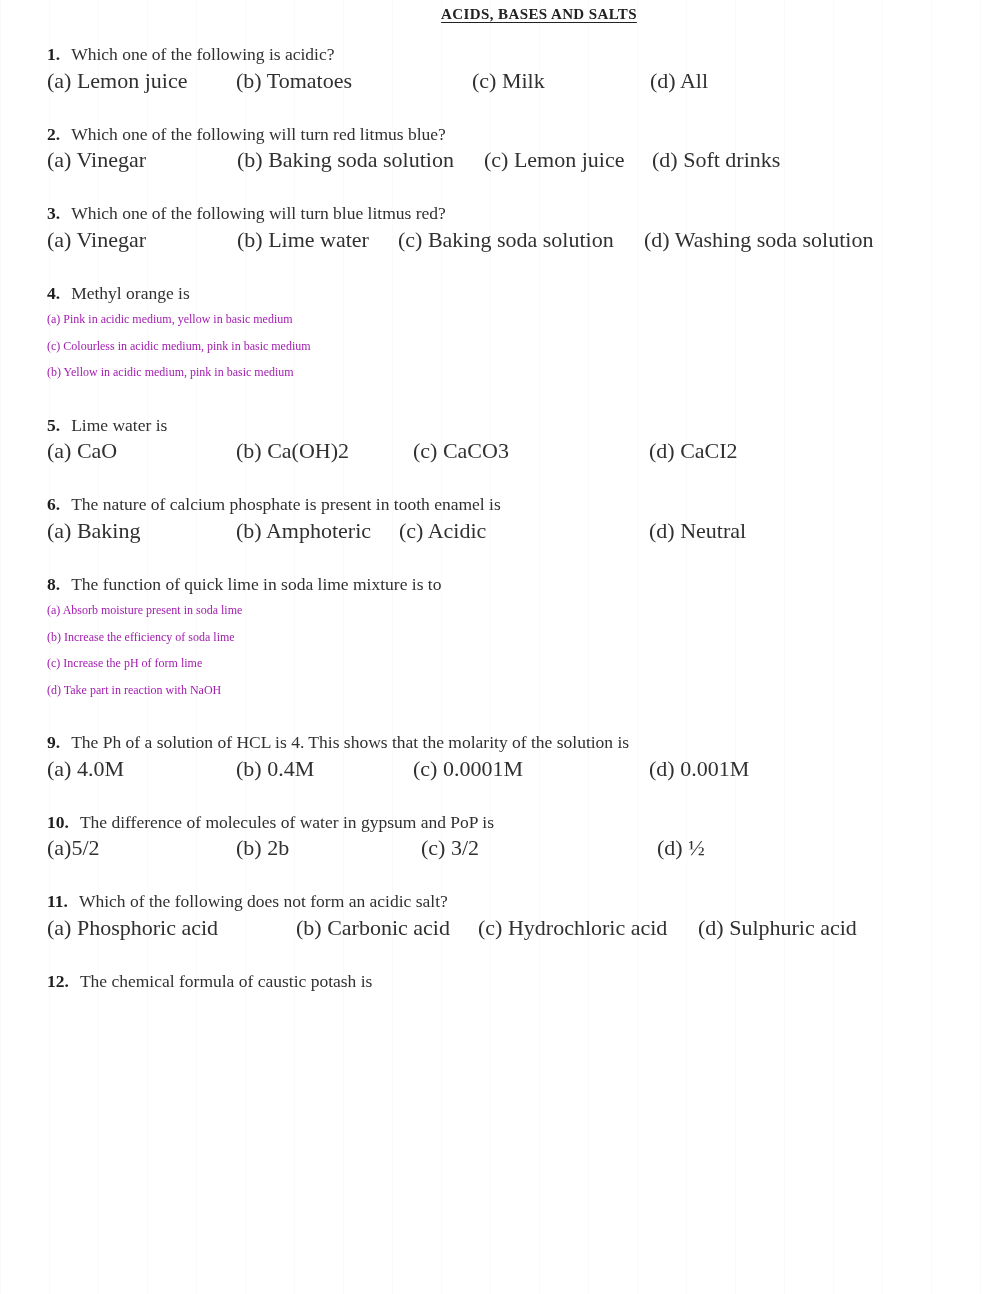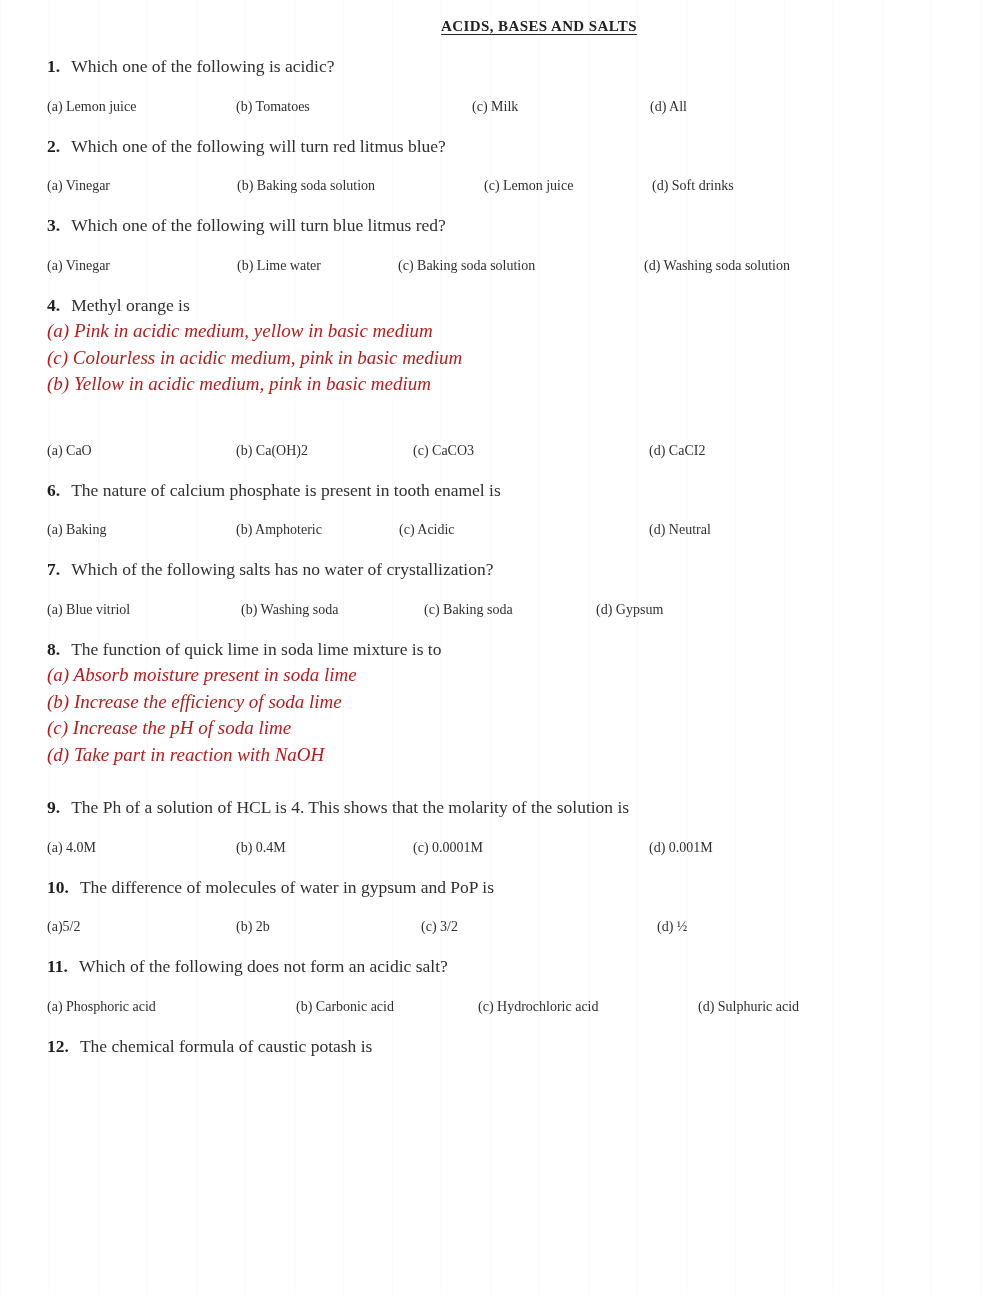--- a/index.html
+++ b/index.html
@@ -12,21 +12,20 @@
     color: #2e2e2e;
     
     background-image: repeating-linear-gradient(
       90deg,
       rgba(0,0,0,0.018) 0px, rgba(0,0,0,0.018) 1px,
       transparent 1px, transparent 49px);
     overflow: hidden;
   }
   .sheet {
     padding: 6px 25px 0 47px;
-    margin-top: 12px;
   }
   .doc-title {
     text-align: center;
     margin-left: 56px;
     font-size: 15px;
     font-weight: bold;
     letter-spacing: 0.4px;
     color: #222;
     text-decoration: underline;
     text-underline-offset: 3px;
@@ -43,33 +42,32 @@
     font-weight: bold;
     color: #1f1f1f;
     margin-right: 11px;
   }
   .opts.row {
     position: relative;
     height: 27px;
   }
   .opts.row .opt {
     position: absolute;
-    top: 14px;
+    top: 0;
     white-space: nowrap;
-    font-size: 14px;
+    font-size: 22px;
     line-height: 26.5px;
     color: #303030;
   }
   .opts.stack .opt {
     display: block;
     white-space: nowrap;
-    font-size: 19px;
+    font-size: 12px;
     line-height: 26.5px;
-    color: #b91c1c;
-    font-style: italic;
+    color: #a21caf;
   }
 </style>
 </head>
 <body>
 
 <div class="sheet">
 
   <div class="doc-title">ACIDS, BASES AND SALTS</div>
 
   <div class="q">
@@ -113,60 +111,52 @@
       <span class="qnum">4.</span><span class="qtext">Methyl orange is</span>
     </div>
     <div class="opts stack">
       <span class="opt">(a) Pink in acidic medium, yellow in basic medium</span>
       <span class="opt">(c) Colourless in acidic medium, pink in basic medium</span>
       <span class="opt">(b) Yellow in acidic medium, pink in basic medium</span>
     </div>
   </div>
 
   <div class="q">
+    <div class="qline">
+      <span class="qnum">5.</span><span class="qtext">Lime water is</span>
+    </div>
     <div class="opts row">
       <span class="opt" style="left:0px">(a) CaO</span>
       <span class="opt" style="left:189px">(b) Ca(OH)2</span>
       <span class="opt" style="left:366px">(c) CaCO3</span>
       <span class="opt" style="left:602px">(d) CaCI2</span>
     </div>
   </div>
 
   <div class="q">
     <div class="qline">
       <span class="qnum">6.</span><span class="qtext">The nature of calcium phosphate is present in tooth enamel is</span>
     </div>
     <div class="opts row">
       <span class="opt" style="left:0px">(a) Baking</span>
       <span class="opt" style="left:189px">(b) Amphoteric</span>
       <span class="opt" style="left:352px">(c) Acidic</span>
       <span class="opt" style="left:602px">(d) Neutral</span>
     </div>
   </div>
 
-  <div class="q">
-    <div class="qline">
-      <span class="qnum">7.</span><span class="qtext">Which of the following salts has no water of crystallization?</span>
-    </div>
-    <div class="opts row">
-      <span class="opt" style="left:0px">(a) Blue vitriol</span>
-      <span class="opt" style="left:194px">(b) Washing soda</span>
-      <span class="opt" style="left:377px">(c) Baking soda</span>
-      <span class="opt" style="left:549px">(d) Gypsum</span>
-    </div>
-  </div>
 
   <div class="q">
     <div class="qline">
       <span class="qnum">8.</span><span class="qtext">The function of quick lime in soda lime mixture is to</span>
     </div>
     <div class="opts stack">
       <span class="opt">(a) Absorb moisture present in soda lime</span>
       <span class="opt">(b) Increase the efficiency of soda lime</span>
-      <span class="opt">(c) Increase the pH of soda lime</span>
+      <span class="opt">(c) Increase the pH of form lime</span>
       <span class="opt">(d) Take part in reaction with NaOH</span>
     </div>
   </div>
 
   <div class="q">
     <div class="qline">
       <span class="qnum">9.</span><span class="qtext">The Ph of a solution of HCL is 4. This shows that the molarity of the solution is</span>
     </div>
     <div class="opts row">
       <span class="opt" style="left:0px">(a) 4.0M</span>

